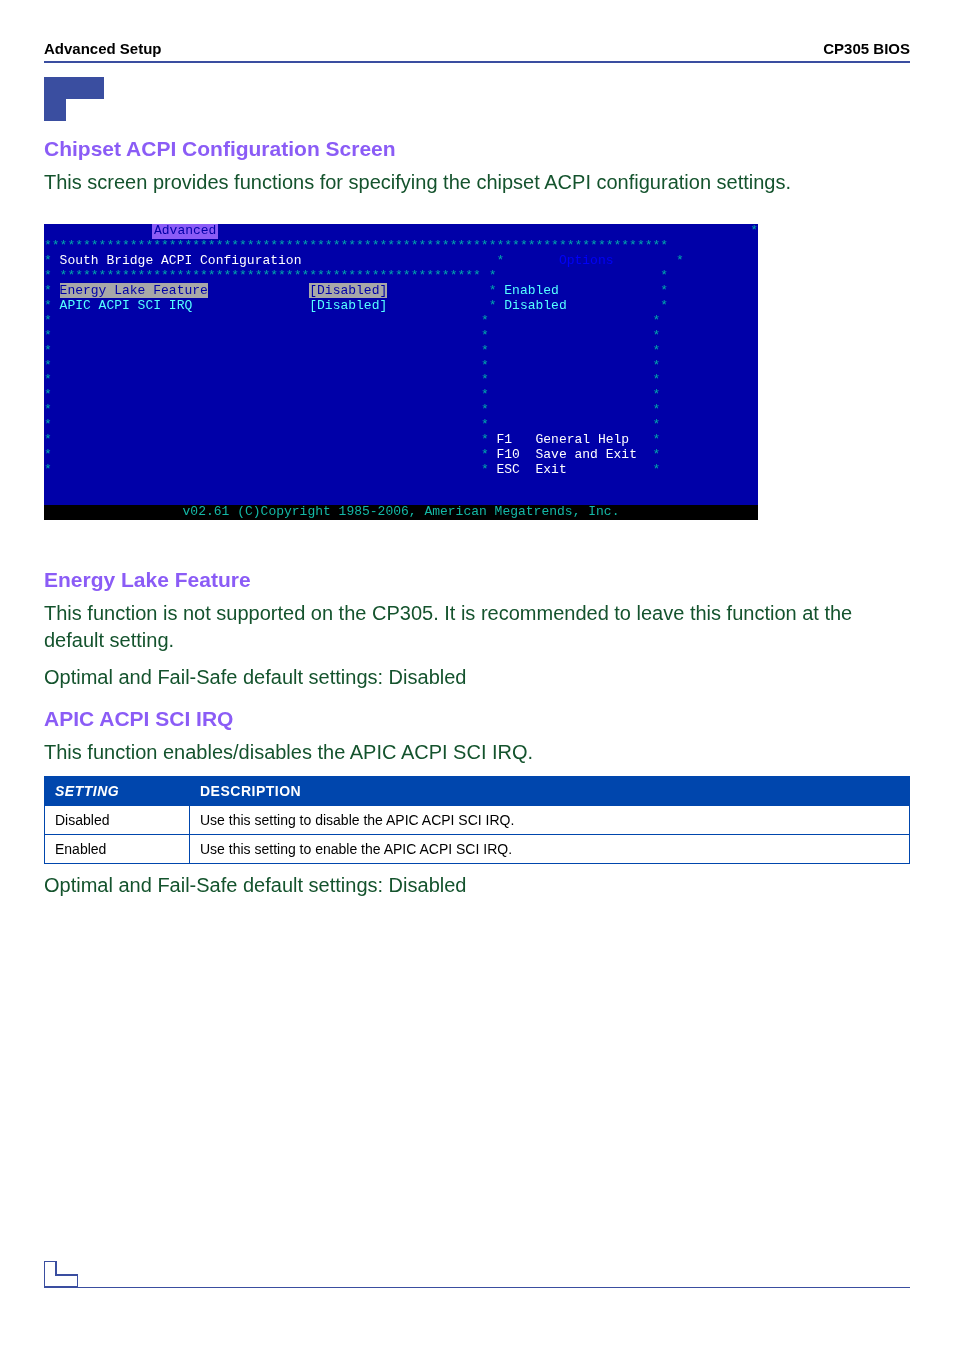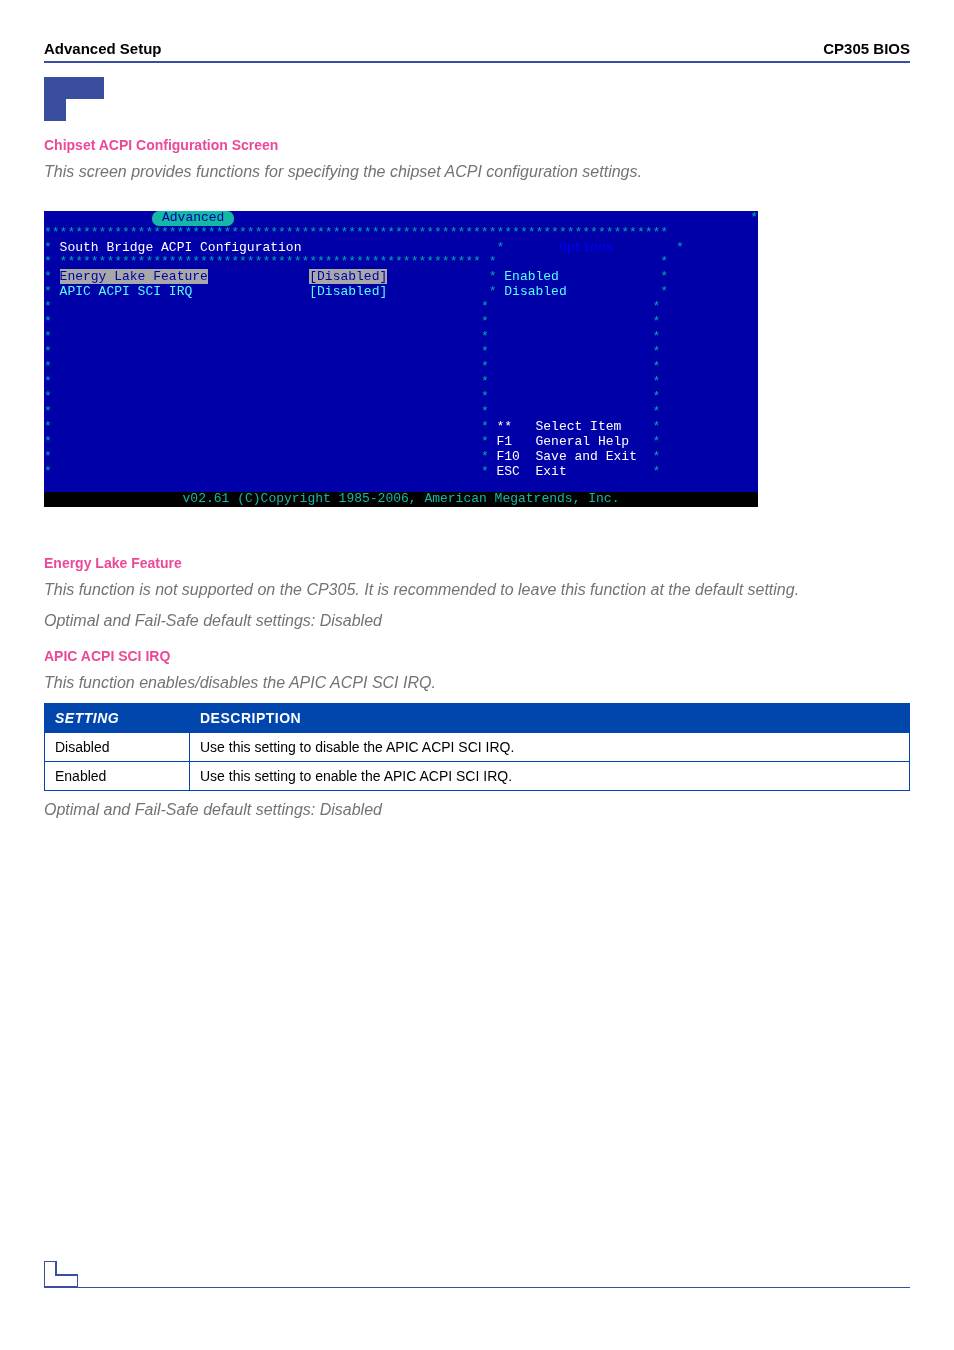--- a/index.html
+++ b/index.html
@@ -25,53 +25,51 @@
       margin-bottom: 14px;
     }
     .logo-wrap {
       margin-bottom: 16px;
     }
     .logo {
       display: block;
     }
     .section-heading {
       font-weight: bold;
-      font-size: 14px;
-      color: #ec4899;
+      font-size: 21px;
+      color: #8b5cf6;
       margin-bottom: 8px;
       margin-top: 16px;
     }
     .body-text {
-      font-size: 16px;
-      color: #737373;
+      font-size: 20px;
+      color: #14532d;
       line-height: 1.35;
       margin-bottom: 10px;
-      font-style: italic;
     }
     .bios-screen {
       background: #0000a8;
       width: 714px;
       height: 296px;
       margin: 28px 0 48px 0;
       font-family: 'Courier New', monospace;
       font-size: 13px;
       line-height: 1.15;
       color: #a8a8a8;
       position: relative;
       overflow: hidden;
     }
     .bios-tab {
-      background: #14b8a6;
+      background: #8b5cf6;
       color: #0000a8;
       display: inline-block;
-      padding: 0 10px;
+      padding: 0 2px;
       position: absolute;
       left: 108px;
       top: 0;
-      border-radius: 7px;
     }
     .bios-star-top-right {
       color: #00a8a8;
       position: absolute;
       right: 0;
       top: 0;
     }
     .bios-line {
       white-space: pre;
     }
@@ -165,21 +163,20 @@
 <div class="bios-line"><span class="bios-star">* </span><span class="bios-sel-label">Energy Lake Feature</span><span>             </span><span class="bios-sel-label">[Disabled]</span><span>             </span><span class="bios-star">* </span><span class="bios-cyan-bright">Enabled</span><span>             </span><span class="bios-star">*</span></div>
 <div class="bios-line"><span class="bios-star">* </span><span class="bios-cyan-bright">APIC ACPI SCI IRQ</span><span>               </span><span class="bios-cyan-bright">[Disabled]</span><span>             </span><span class="bios-star">* </span><span class="bios-cyan-bright">Disabled</span><span>            </span><span class="bios-star">*</span></div>
 <div class="bios-line"><span class="bios-star">*</span>                                                       <span class="bios-star">*</span>                     <span class="bios-star">*</span></div>
 <div class="bios-line"><span class="bios-star">*</span>                                                       <span class="bios-star">*</span>                     <span class="bios-star">*</span></div>
 <div class="bios-line"><span class="bios-star">*</span>                                                       <span class="bios-star">*</span>                     <span class="bios-star">*</span></div>
 <div class="bios-line"><span class="bios-star">*</span>                                                       <span class="bios-star">*</span>                     <span class="bios-star">*</span></div>
 <div class="bios-line"><span class="bios-star">*</span>                                                       <span class="bios-star">*</span>                     <span class="bios-star">*</span></div>
 <div class="bios-line"><span class="bios-star">*</span>                                                       <span class="bios-star">*</span>                     <span class="bios-star">*</span></div>
 <div class="bios-line"><span class="bios-star">*</span>                                                       <span class="bios-star">*</span>                     <span class="bios-star">*</span></div>
 <div class="bios-line"><span class="bios-star">*</span>                                                       <span class="bios-star">*</span>                     <span class="bios-star">*</span></div>
-<div class="bios-line"><span class="bios-star">*</span>                                                       <span class="bios-star">* </span><span class="bios-white">**</span><span class="bios-white">   </span><span class="bios-white">Select Item</span><span>    </span><span class="bios-star">*</span></div>
 <div class="bios-line"><span class="bios-star">*</span>                                                       <span class="bios-star">* </span><span class="bios-white">F1</span><span class="bios-white">   </span><span class="bios-white">General Help</span><span>   </span><span class="bios-star">*</span></div>
 <div class="bios-line"><span class="bios-star">*</span>                                                       <span class="bios-star">* </span><span class="bios-white">F10</span><span class="bios-white">  </span><span class="bios-white">Save and Exit</span><span>  </span><span class="bios-star">*</span></div>
 <div class="bios-line"><span class="bios-star">*</span>                                                       <span class="bios-star">* </span><span class="bios-white">ESC</span><span class="bios-white">  </span><span class="bios-white">Exit</span><span>           </span><span class="bios-star">*</span></div>
 
   </div>
   <div class="bios-footer">v02.61 (C)Copyright 1985-2006, American Megatrends, Inc.</div>
 </div>
 
 <div class="section-heading">Energy Lake Feature</div>
 <div class="body-text">This function is not supported on the CP305. It is recommended to leave this function at the default setting.</div>

